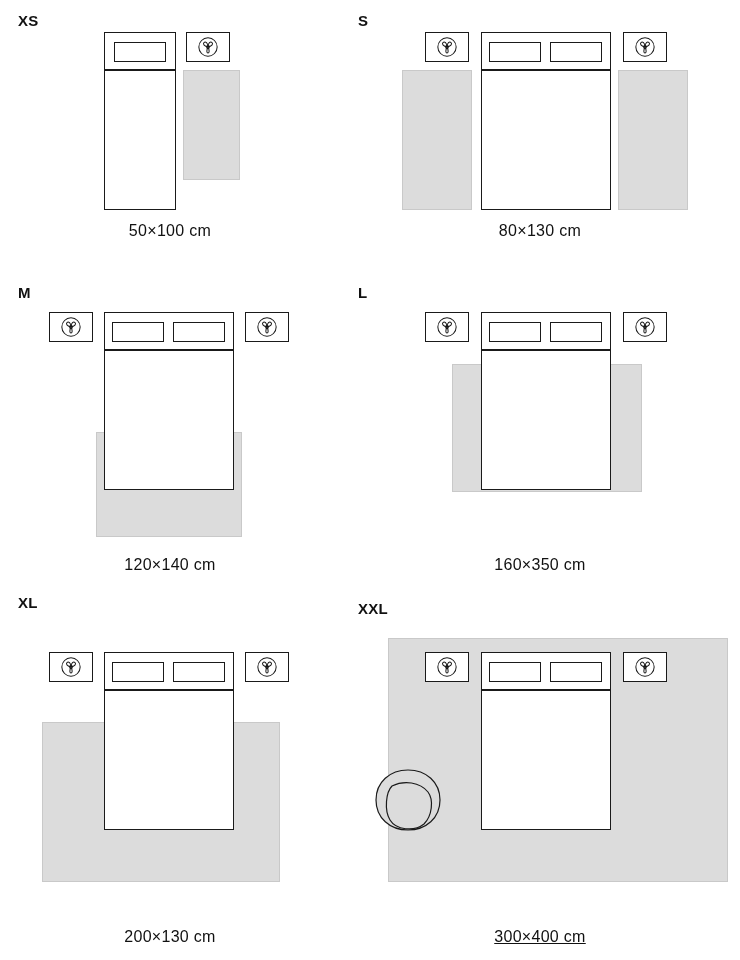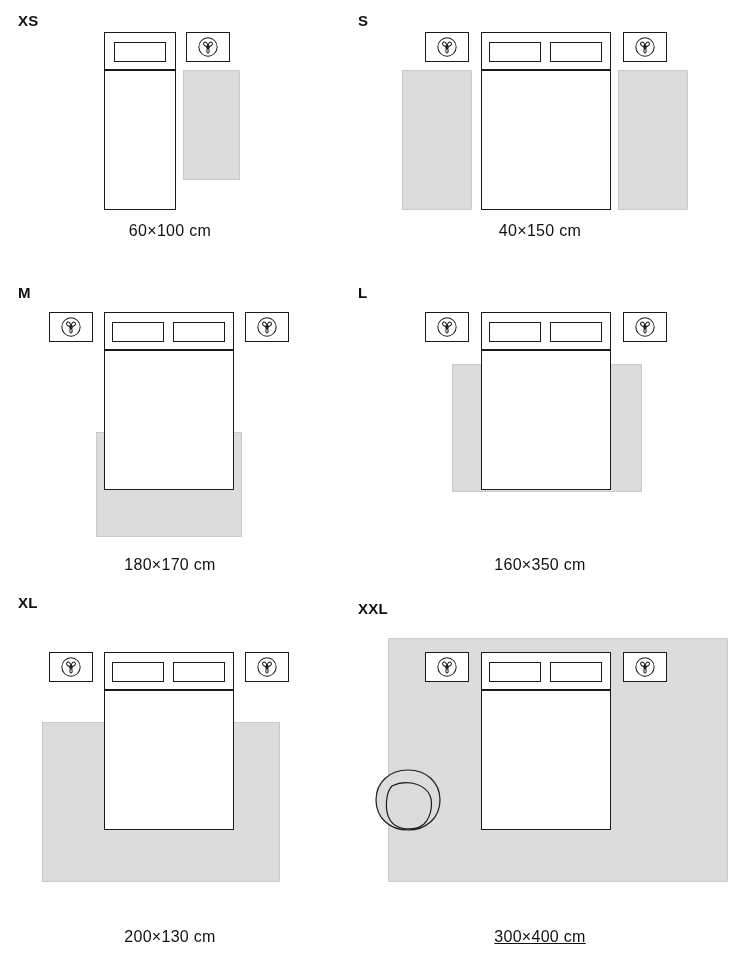--- a/index.html
+++ b/index.html
@@ -100,21 +100,21 @@
       <div class="nightstand" style="left:186px;top:10px;width:44px;height:30px;">
         <svg class="lamp-icon" viewBox="0 0 24 24">
           <circle cx="12" cy="12" r="10" fill="none" stroke="#1a1a1a" stroke-width="1.1"></circle>
           <path d="M12 12 C12 7.5 9.2 5.6 7.6 7.2 C6.1 8.8 8.1 11.4 12 12 Z" fill="none" stroke="#1a1a1a" stroke-width="1.1"></path>
           <path d="M12 12 C16 11.4 18 8.8 16.4 7.2 C14.8 5.6 12 7.5 12 12 Z" fill="none" stroke="#1a1a1a" stroke-width="1.1"></path>
           <path d="M12 12 C10 15.8 10.6 18.6 12 18.6 C13.4 18.6 14 15.8 12 12 Z" fill="none" stroke="#1a1a1a" stroke-width="1.1"></path>
           <circle cx="12" cy="12" r="1.5" fill="none" stroke="#1a1a1a" stroke-width="1.1"></circle>
         </svg>
       </div>
     </div>
-    <div class="dim-label" style="position:absolute;left:0;top:222px;width:340px;">60×100 cm</div>
+    <div class="dim-label" style="position:absolute;left:0;top:222px;width:340px;">50×100 cm</div>
   </div>
 
   <div class="cell" style="left:340px;top:0;width:400px;height:260px;">
     <div class="size-label" style="position:absolute;left:18px;top:12px;">S</div>
     <div class="scene" style="left:0;top:22px;width:400px;height:180px;">
 
       <div class="rug" style="left:62px;top:48px;width:70px;height:140px;"></div>
       <div class="rug" style="left:278px;top:48px;width:70px;height:140px;"></div>
 
       <div class="bed" style="left:141px;top:48px;width:130px;height:140px;"></div>
@@ -134,21 +134,21 @@
       <div class="nightstand" style="left:283px;top:10px;width:44px;height:30px;">
         <svg class="lamp-icon" viewBox="0 0 24 24">
           <circle cx="12" cy="12" r="10" fill="none" stroke="#1a1a1a" stroke-width="1.1"></circle>
           <path d="M12 12 C12 7.5 9.2 5.6 7.6 7.2 C6.1 8.8 8.1 11.4 12 12 Z" fill="none" stroke="#1a1a1a" stroke-width="1.1"></path>
           <path d="M12 12 C16 11.4 18 8.8 16.4 7.2 C14.8 5.6 12 7.5 12 12 Z" fill="none" stroke="#1a1a1a" stroke-width="1.1"></path>
           <path d="M12 12 C10 15.8 10.6 18.6 12 18.6 C13.4 18.6 14 15.8 12 12 Z" fill="none" stroke="#1a1a1a" stroke-width="1.1"></path>
           <circle cx="12" cy="12" r="1.5" fill="none" stroke="#1a1a1a" stroke-width="1.1"></circle>
         </svg>
       </div>
     </div>
-    <div class="dim-label" style="position:absolute;left:0;top:222px;width:400px;">40×150 cm</div>
+    <div class="dim-label" style="position:absolute;left:0;top:222px;width:400px;">80×130 cm</div>
   </div>
 
   <div class="cell" style="left:0;top:272px;width:340px;height:320px;">
     <div class="size-label" style="position:absolute;left:18px;top:12px;">M</div>
     <div class="scene" style="left:0;top:30px;width:340px;height:240px;">
 
       <div class="rug" style="left:96px;top:130px;width:146px;height:105px;"></div>
 
       <div class="bed" style="left:104px;top:48px;width:130px;height:140px;"></div>
       <div class="headboard" style="left:104px;top:10px;width:130px;height:38px;"></div>
@@ -167,21 +167,21 @@
       <div class="nightstand" style="left:245px;top:10px;width:44px;height:30px;">
         <svg class="lamp-icon" viewBox="0 0 24 24">
           <circle cx="12" cy="12" r="10" fill="none" stroke="#1a1a1a" stroke-width="1.1"></circle>
           <path d="M12 12 C12 7.5 9.2 5.6 7.6 7.2 C6.1 8.8 8.1 11.4 12 12 Z" fill="none" stroke="#1a1a1a" stroke-width="1.1"></path>
           <path d="M12 12 C16 11.4 18 8.8 16.4 7.2 C14.8 5.6 12 7.5 12 12 Z" fill="none" stroke="#1a1a1a" stroke-width="1.1"></path>
           <path d="M12 12 C10 15.8 10.6 18.6 12 18.6 C13.4 18.6 14 15.8 12 12 Z" fill="none" stroke="#1a1a1a" stroke-width="1.1"></path>
           <circle cx="12" cy="12" r="1.5" fill="none" stroke="#1a1a1a" stroke-width="1.1"></circle>
         </svg>
       </div>
     </div>
-    <div class="dim-label" style="position:absolute;left:0;top:284px;width:340px;">180×170 cm</div>
+    <div class="dim-label" style="position:absolute;left:0;top:284px;width:340px;">120×140 cm</div>
   </div>
 
   <div class="cell" style="left:340px;top:272px;width:400px;height:320px;">
     <div class="size-label" style="position:absolute;left:18px;top:12px;">L</div>
     <div class="scene" style="left:0;top:30px;width:400px;height:240px;">
 
       <div class="rug" style="left:112px;top:62px;width:190px;height:128px;"></div>
 
       <div class="bed" style="left:141px;top:48px;width:130px;height:140px;"></div>
       <div class="headboard" style="left:141px;top:10px;width:130px;height:38px;"></div>

